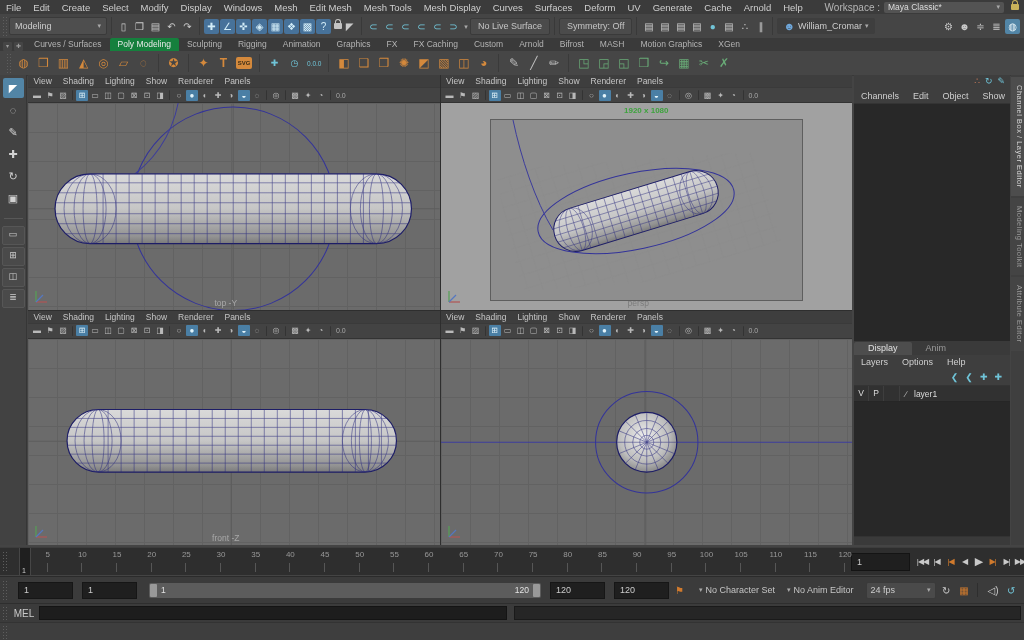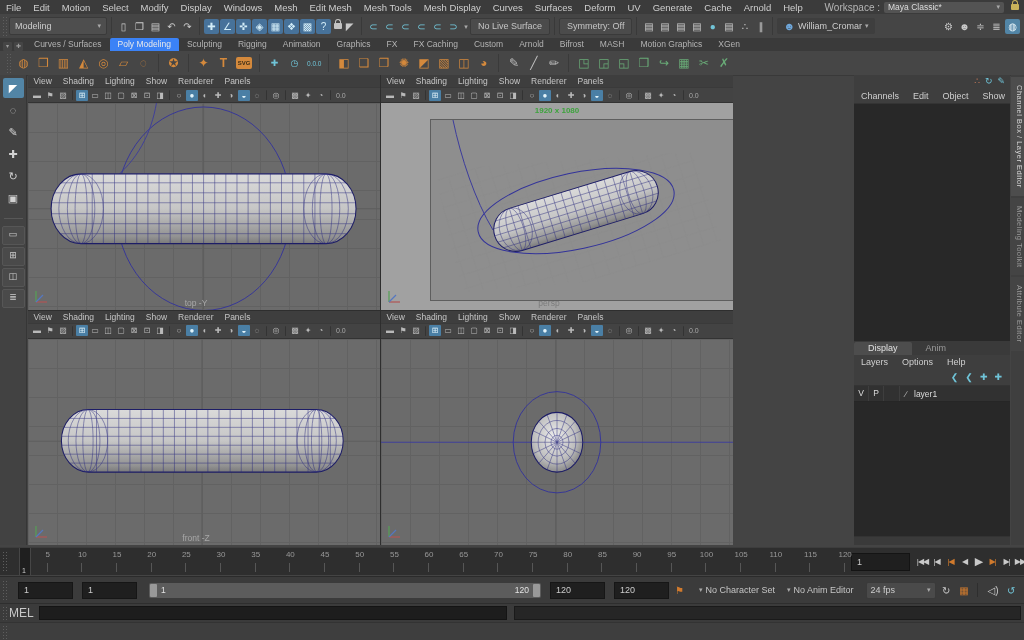--- a/index.html
+++ b/index.html
@@ -42,21 +42,21 @@
   .user-chip{display:flex;align-items:center;gap:3px;height:16px;padding:0 6px;background:#3e3e3e;
              border-radius:2px;flex:none;white-space:nowrap}
   .user-chip .avatar{color:#6fa8dc;font-size:11px}
   
   #shelftabs{position:absolute;left:0;top:38px;width:1024px;height:13px;background:#3a3a3a;
              display:flex;align-items:flex-end;font-size:8.5px}
   .shelf-corner{display:flex;align-items:center;gap:2px;padding:0 3px}
   .sc-btn{width:9px;height:9px;line-height:9px;text-align:center;font-size:6px;color:#9a9a9a;
           background:#454545;border-radius:1px}
   .stab{padding:1px 8px 2px;color:#b3b3b3;white-space:nowrap}
-  .stab.active{background:#3b82f6;color:#e9e9e9;border-radius:2px 2px 0 0}
+  .stab.active{background:#15803d;color:#e9e9e9;border-radius:2px 2px 0 0}
   #shelf{position:absolute;left:0;top:51px;width:1024px;height:24px;background:#464646;
          display:flex;align-items:center;padding-left:4px;gap:1px;border-bottom:1px solid #393939}
   .shicon{width:19px;height:19px;line-height:19px;text-align:center;font-size:12px;flex:none}
   .shicon.or{color:#d4893c}
   .shicon.tl{color:#6fc4d8;font-size:9px}
   .shicon.gr{color:#69ab77}
   .shicon.gy{color:#bfbfbf}
   .shicon.bold{font-weight:bold}
   .shicon.txt{font-size:6.5px;width:auto;padding:0 2px}
   .shicon.badge{background:#d4893c;color:#3a2c16;font-size:6px;font-weight:bold;width:16px;height:12px;
@@ -69,21 +69,21 @@
   .tbtool{width:21px;height:20px;line-height:20px;text-align:center;color:#d2d2d2;font-size:11px;
           border-radius:2px;flex:none}
   .tbtool.active{background:#5285a6;color:#fff}
   .tbsep{width:19px;height:1px;background:#585858;margin:8px 0 5px;flex:none}
   .tblayout{width:21px;height:17px;border:1px solid #565656;border-radius:2px;font-size:9px;
             line-height:15px;text-align:center;color:#cfcfcf;background:#4a4a4a;margin-bottom:2px;flex:none}
   #maya-logo{position:absolute;left:3px;bottom:24px;width:21px;height:21px;border-radius:3px;
              background:linear-gradient(135deg,#37707a,#1c3e45);color:#dff2ef;font-weight:bold;
              font-size:13px;text-align:center;line-height:21px}
   
-  #vpwrap{position:absolute;left:28px;top:75px;width:705px;height:470px;background:#2e2e2e;
+  #vpwrap{position:absolute;left:28px;top:75px;width:824px;height:470px;background:#2e2e2e;
           display:grid;grid-template-columns:1fr 1fr;grid-template-rows:1fr 1fr;gap:1px}
   .viewport{display:flex;flex-direction:column;background:#3e3e3e;min-width:0;min-height:0}
   .vmenu{height:12px;display:flex;align-items:center;font-size:8.5px;flex:none}
   .vmenu-item{padding:0 5.5px;color:#c6c6c6;white-space:nowrap}
   .vicons{height:14px;display:flex;align-items:center;background:#434343;padding:0 3px;gap:1px;
           flex:none;overflow:hidden;border-top:1px solid #3a3a3a;border-bottom:1px solid #333}
   .vicon{width:12px;height:11px;line-height:11px;font-size:8px;text-align:center;color:#b9b9b9;
          border-radius:1px;flex:none;overflow:hidden}
   .vicon.lit{background:#4a7fa5;color:#e2f3fa}
   .vicon.sep{width:1px;height:10px;background:#333;margin:0 2px}
@@ -164,36 +164,36 @@
   .rb-icon.orange{color:#d07a2d}
   .rb-icon.teal{color:#72c5d8}
   .rb-icon.sep{width:1px;height:14px;background:#2e2e2e;margin:0 5px}
   .drop{display:flex;align-items:center;gap:3px;color:#c5c5c5;margin-left:12px;flex:none;white-space:nowrap}
   .fps-select{width:60px;height:15px;background:#4a4a4a;border:1px solid #3a3a3a;border-radius:2px;
               display:flex;align-items:center;padding:0 4px;margin-left:12px;flex:none}
   .fps-select .caret{margin-left:auto}
   
   #cmdline{position:absolute;left:0;top:603px;width:1024px;height:19px;background:#3b3b3b;
            display:flex;align-items:center;border-top:1px solid #2e2e2e;box-sizing:border-box}
-  .cmd-label{width:30px;font-size:12px;color:#c9c9c9;flex:none}
+  .cmd-label{width:30px;text-align:center;font-size:10px;color:#c9c9c9;flex:none}
   .cmd-input{width:466px;height:12px;background:#1d1d1d;border:1px solid #141414;flex:none}
   .cmd-result{flex:1;height:12px;background:#262626;border:1px solid #1a1a1a;margin:0 3px 0 7px}
   #helpline{position:absolute;left:0;top:622px;width:1024px;height:18px;background:#3e3e3e;
             border-top:1px solid #333;display:flex;align-items:center}
 </style>
 </head>
 <body>
 
 <div id="app">
 
   <div id="menubar">
     <div class="mb-items">
         <span class="mb-item">File</span>
         <span class="mb-item">Edit</span>
-        <span class="mb-item">Motion</span>
+        <span class="mb-item">Create</span>
         <span class="mb-item">Select</span>
         <span class="mb-item">Modify</span>
         <span class="mb-item">Display</span>
         <span class="mb-item">Windows</span>
         <span class="mb-item">Mesh</span>
         <span class="mb-item">Edit Mesh</span>
         <span class="mb-item">Mesh Tools</span>
         <span class="mb-item">Mesh Display</span>
         <span class="mb-item">Curves</span>
         <span class="mb-item">Surfaces</span>

